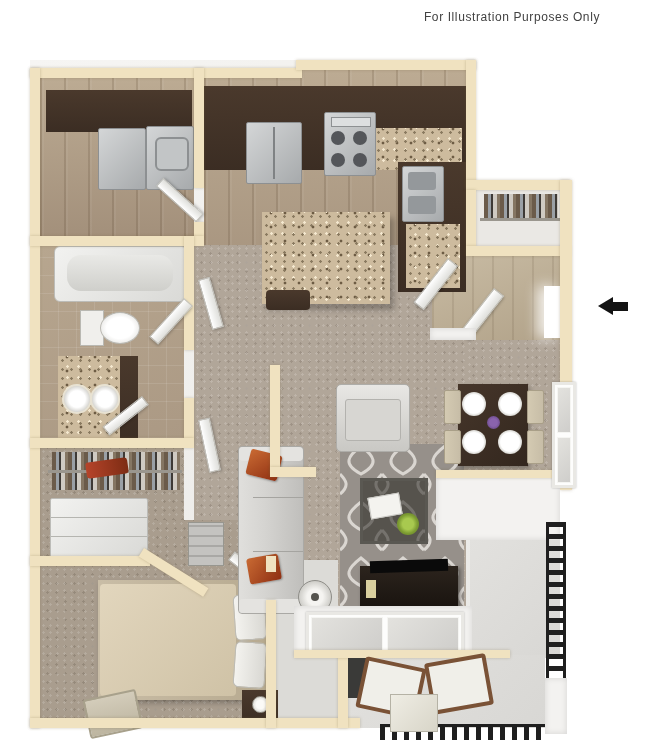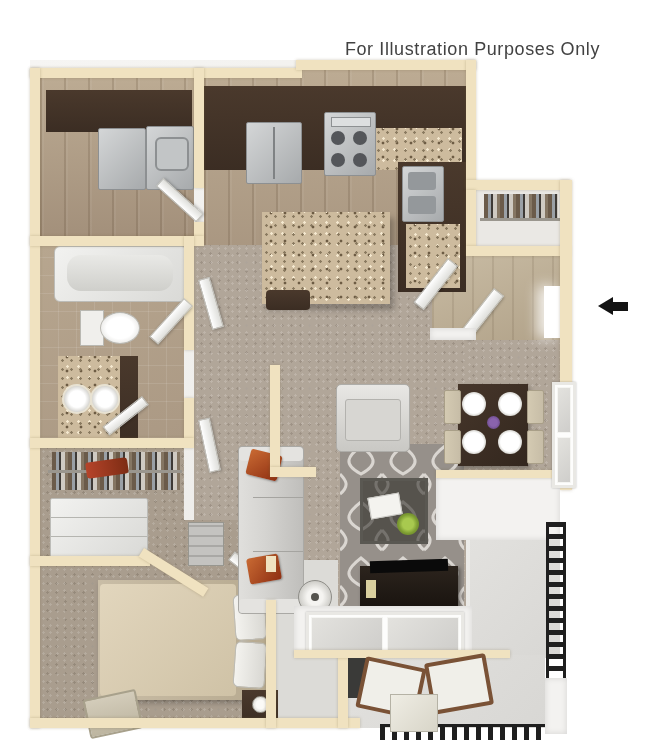--- a/index.html
+++ b/index.html
@@ -7,21 +7,21 @@
     --wood:#a3907b; --wood-light:#bcab93; --carpet:#b1a699; --carpet-bed:#a99d8e;
     --tile:#ab9984; --dark-cab:#3b2d23; --granite:#cdbb9e; --steel:#b9bcbe;
     --rug:#96908a; --rug-pattern:#dad6d1; --sofa:#d5d4d1; --pillow:#b3502d;
     --table-dark:#33271e; --chair-beige:#c7bda7; --concrete:#d8d7d4;
     --railing:#1f1f1f; --arrow:#131313; --text:#424242; --white:#ffffff;
   }
   html,body{margin:0;padding:0;background:#fff;}
   .stage{position:relative;width:650px;height:740px;background:var(--white);
     font-family:"Liberation Sans", sans-serif;overflow:hidden;}
   .abs{position:absolute;}
-  .disclaimer{position:absolute;top:39px;right:50px;font-size:18px;
+  .disclaimer{position:absolute;top:10px;right:50px;font-size:12px;
     letter-spacing:.6px;color:var(--text);}
   
   .w{position:absolute;background:var(--wall);box-shadow:0 0 3px rgba(120,100,60,.35);}
   .wf{position:absolute;background:var(--face);box-shadow:inset 0 0 6px rgba(0,0,0,.12);}
   .base{position:absolute;background:linear-gradient(135deg,#f6f5f3,#e9e8e5);}
   
   .wood{position:absolute;background:
     repeating-linear-gradient(90deg,rgba(60,40,20,.14) 0 2px,rgba(255,255,255,.05) 2px 4px,transparent 4px 24px),
     linear-gradient(180deg,var(--wood-light),var(--wood));}
   .woodlight{position:absolute;background:

